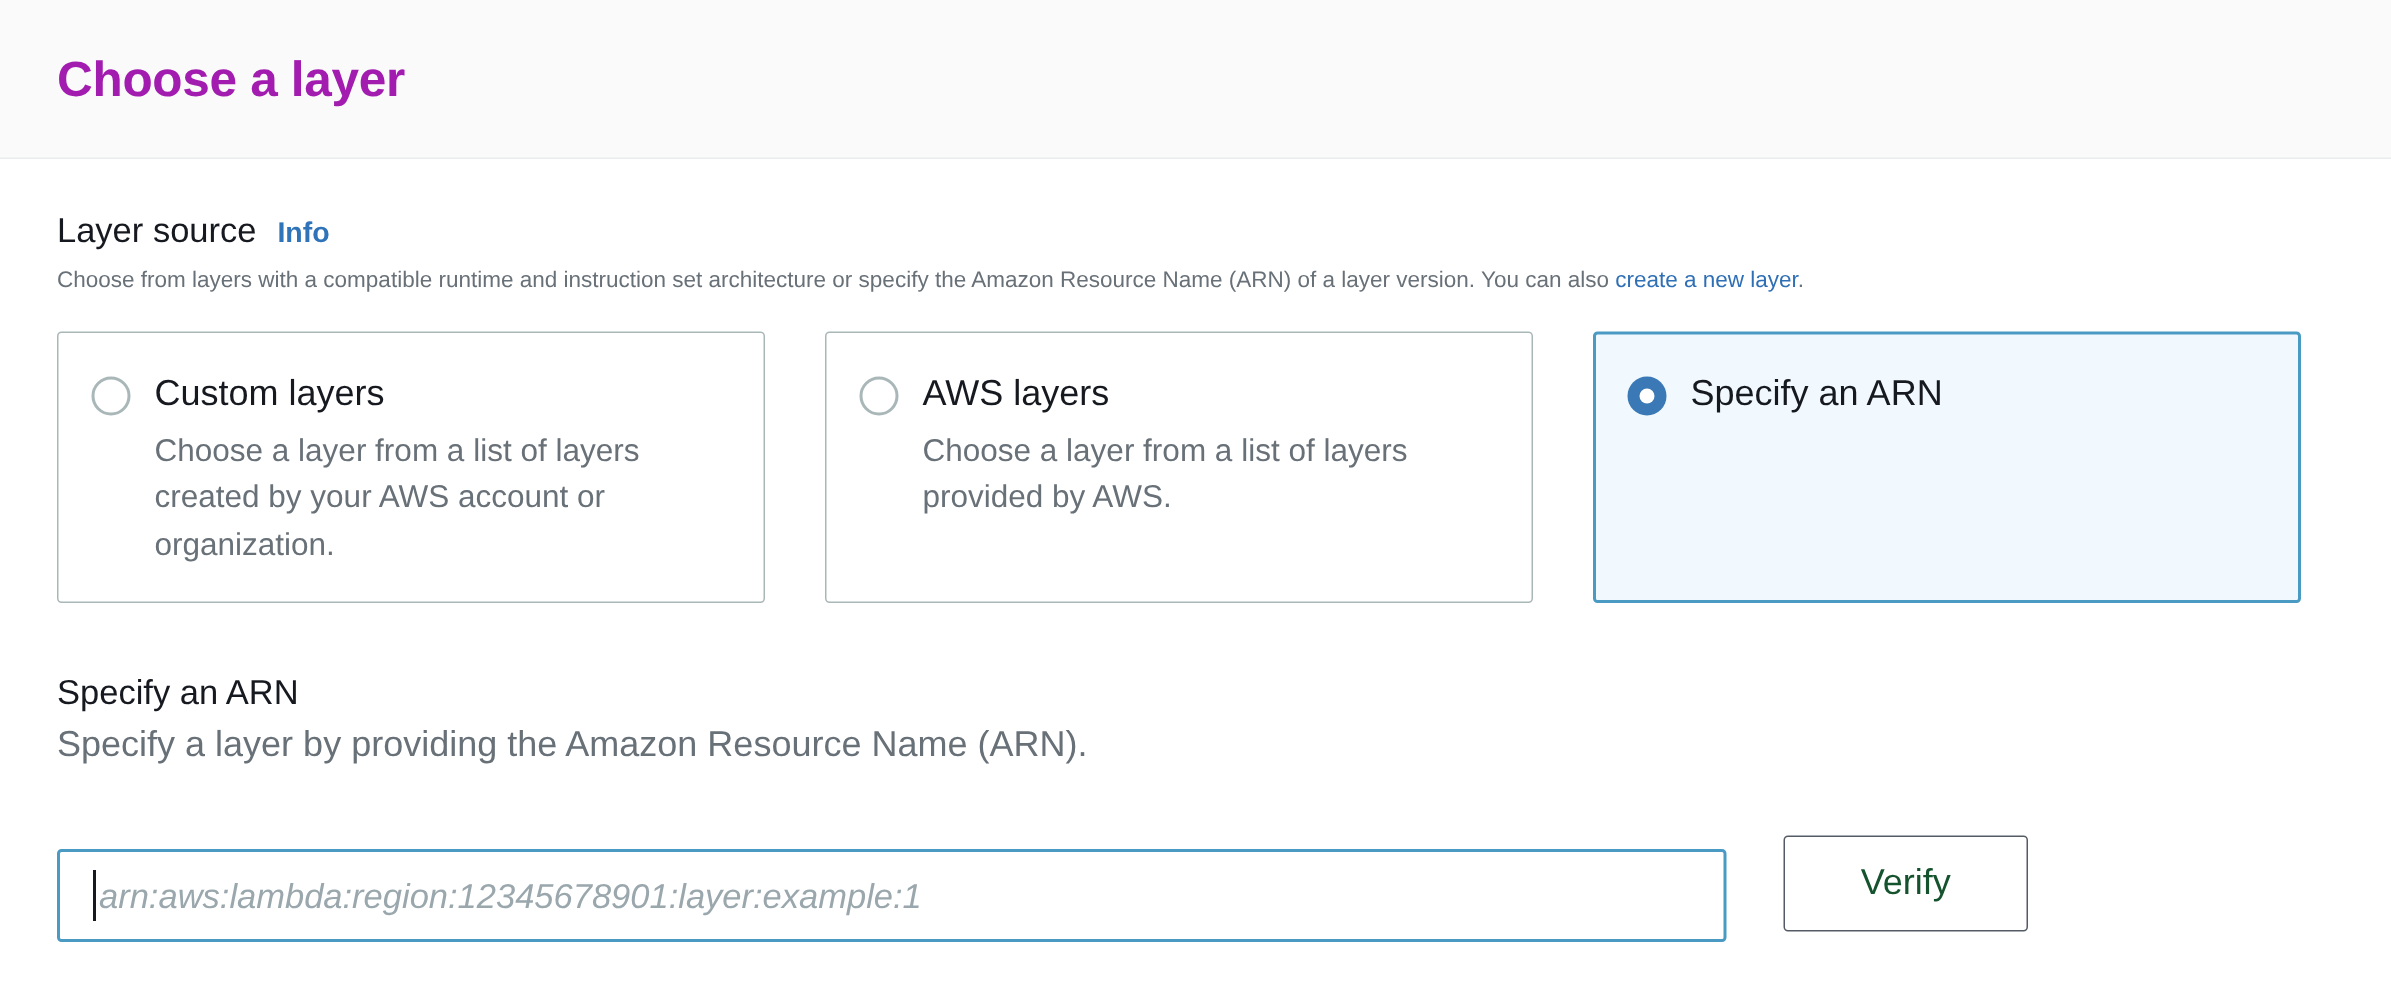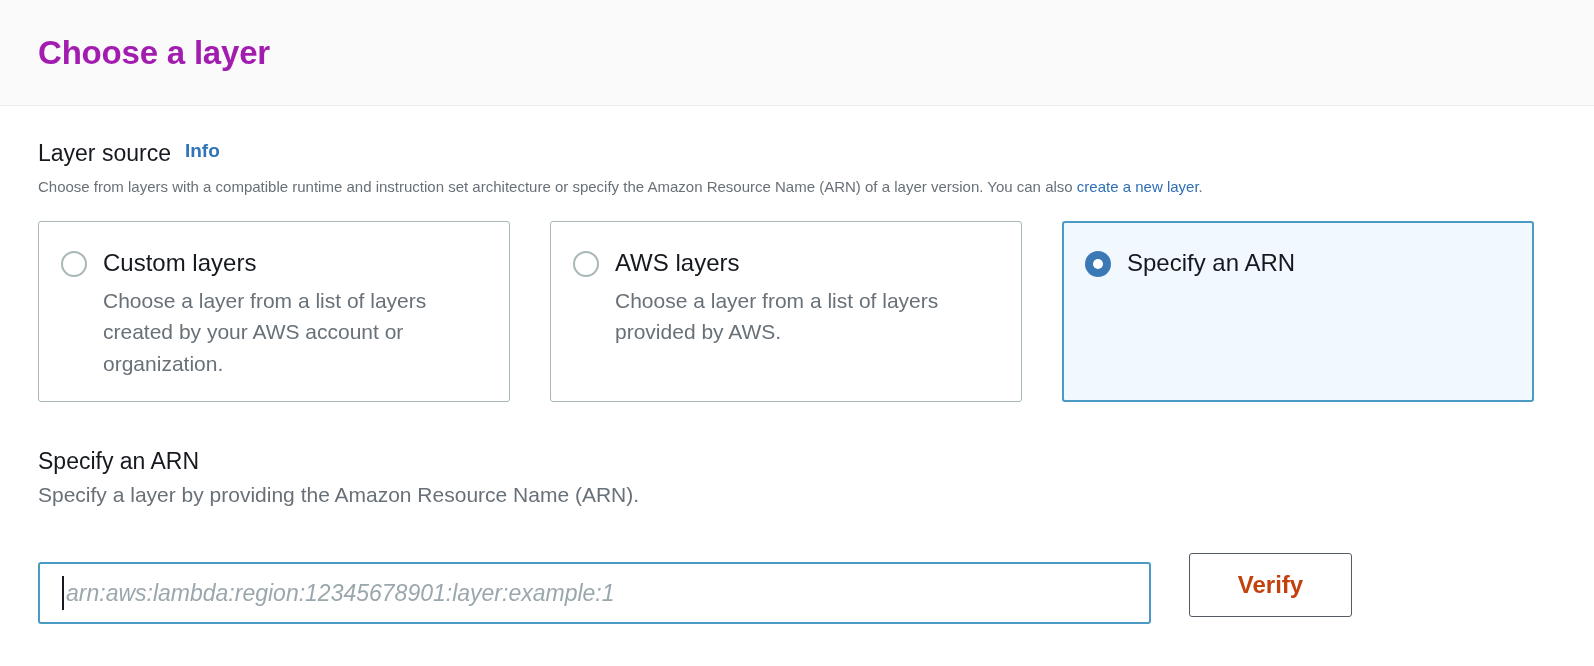--- a/index.html
+++ b/index.html
@@ -32,21 +32,21 @@
     margin: 0;
   }
 
   
   .modal-body {
     padding: 34px 38px 0 38px;
   }
 
   .field-label-row {
     display: flex;
-    align-items: flex-start;
+    align-items: flex-end;
     gap: 14px;
     margin-bottom: 9px;
   }
   .field-label {
     font-size: 23px;
     font-weight: normal;
     color: #16191f;
   }
   .info-link {
     font-size: 19px;
@@ -131,21 +131,21 @@
 
   
   .arn-section { margin-top: 46px; }
   .arn-heading {
     font-size: 23px;
     color: #16191f;
     margin: 0 0 8px 0;
     font-weight: normal;
   }
   .arn-sub {
-    font-size: 21px;
+    font-size: 24px;
     color: #687078;
     margin: 0 0 14px 0;
   }
 
   .arn-input-row {
     display: flex;
     align-items: center;
     gap: 38px;
   }
   .arn-input-wrap {
@@ -180,22 +180,22 @@
 
   .verify-button {
     height: 64px;
     min-width: 163px;
     padding: 0 30px;
     border: 1px solid #545b64;
     border-radius: 3px;
     background: #ffffff;
     font-family: "Liberation Sans", sans-serif;
     font-size: 24px;
-    font-weight: bold;
-    color: #c2410c;
+    font-weight: normal;
+    color: #14532d;
     cursor: pointer;
     margin-top: 25px;
   }
 </style>
 </head>
 <body>
 
 <div class="modal-header">
   <h1 class="modal-title">Choose a layer</h1>
 </div>

